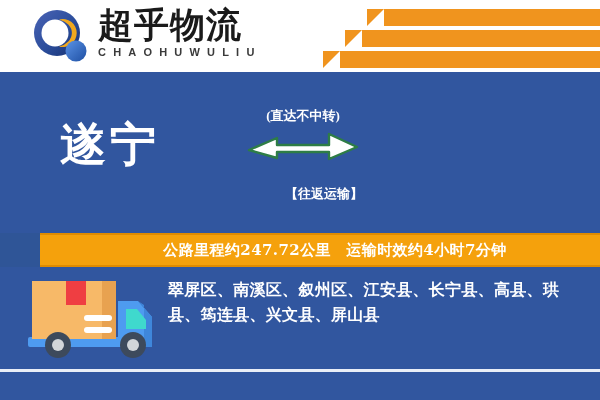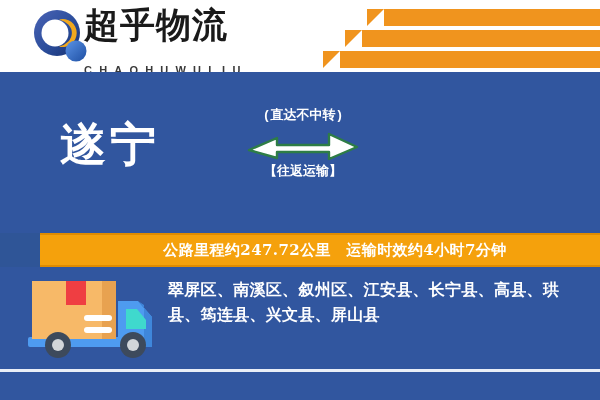--- a/index.html
+++ b/index.html
@@ -9,28 +9,28 @@
     background:#ffffff;
   }
   #banner{position:relative;width:600px;height:400px;overflow:hidden;background:#2f5597;}
 
   
   .header{position:absolute;left:0;top:0;width:600px;height:72px;background:#ffffff;overflow:hidden;}
 
   .logo-mark{position:absolute;left:32px;top:9px;width:56px;height:56px;}
   .logo-mark svg{display:block;width:56px;height:56px;}
 
-  .logo-words{position:absolute;left:84px;top:6px;width:250px;height:60px;}
+  .logo-words{position:absolute;left:98px;top:6px;width:250px;height:60px;}
   .logo-cn{
     font-family:"DejaVu Sans","Liberation Sans",sans-serif;
     font-size:35px;font-weight:bold;color:#1a1a1a;
     letter-spacing:1px;line-height:38px;white-space:nowrap;
   }
   .logo-en{
-    margin-top:20px;
+    margin-top:2px;
     font-family:"Liberation Sans",sans-serif;
     font-size:11px;font-weight:bold;color:#3a3a3a;
     letter-spacing:7.2px;white-space:nowrap;
   }
 
   .stripes{position:absolute;left:340px;top:0;width:260px;height:72px;}
   .stripe{position:absolute;height:17px;background:#f0941e;right:0;}
   .stripe::before{
     content:"";position:absolute;left:-17px;top:0;
     border-style:solid;border-width:17px 17px 0 0;
@@ -52,27 +52,27 @@
     letter-spacing:4px;white-space:nowrap;line-height:54px;
   }
   .city.left{left:60px;}
   .city.right{right:62px;}
 
   .route-mid{
     position:absolute;left:243px;top:36px;width:120px;height:104px;
     text-align:center;
   }
   .route-note{
-    font-family:Liberation Mono, monospace;
+    font-family:Liberation Serif, serif;
     font-size:13px;font-weight:bold;color:#ffffff;
     white-space:nowrap;line-height:16px;
   }
   .arrow-wrap{margin-top:6px;height:34px;}
   .arrow-wrap svg{display:block;margin:0 auto;}
-  .route-note.bottom{margin-top:0;}
+  .route-note.bottom{margin-top:22px;text-align:right;}
 
   
   .orange-bar{
     position:absolute;left:0;top:233px;width:590px;height:34px;
     background:#f5a10c;
     border-top:2px solid #e08b00;border-bottom:2px solid #e08b00;
     box-sizing:border-box;
     display:flex;align-items:center;justify-content:center;margin-left:40px;
   }
   .orange-text{

